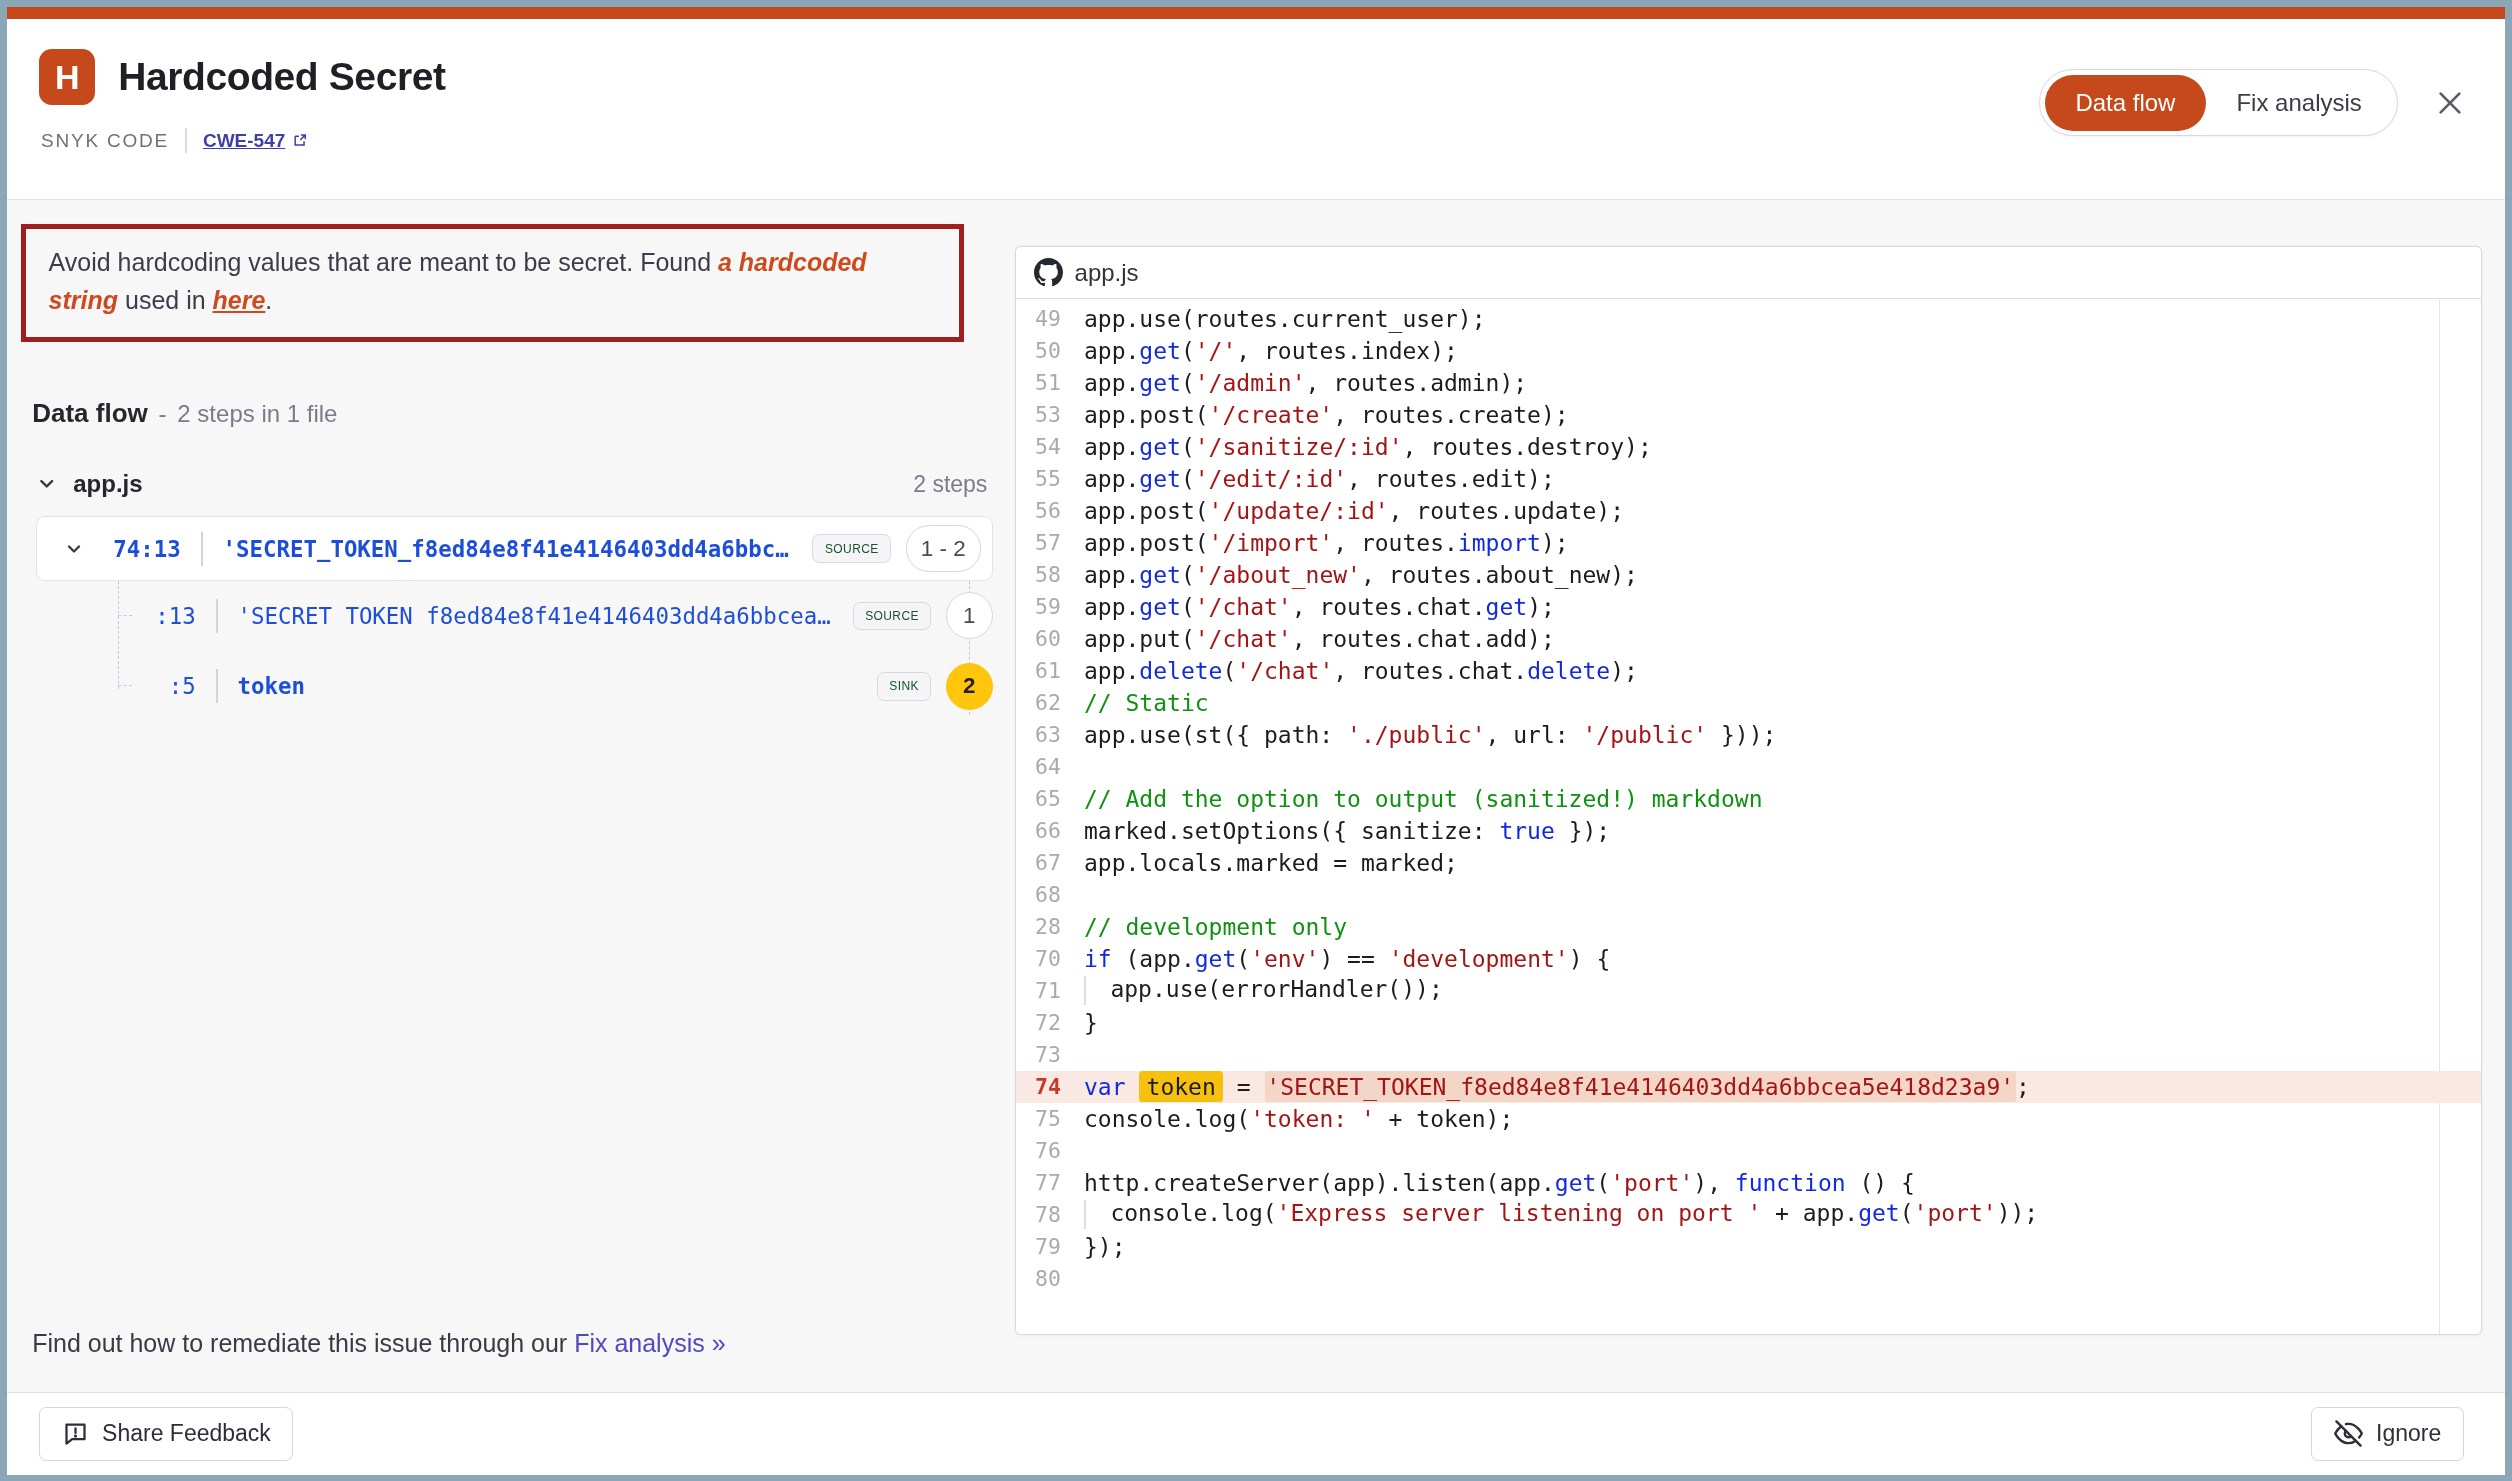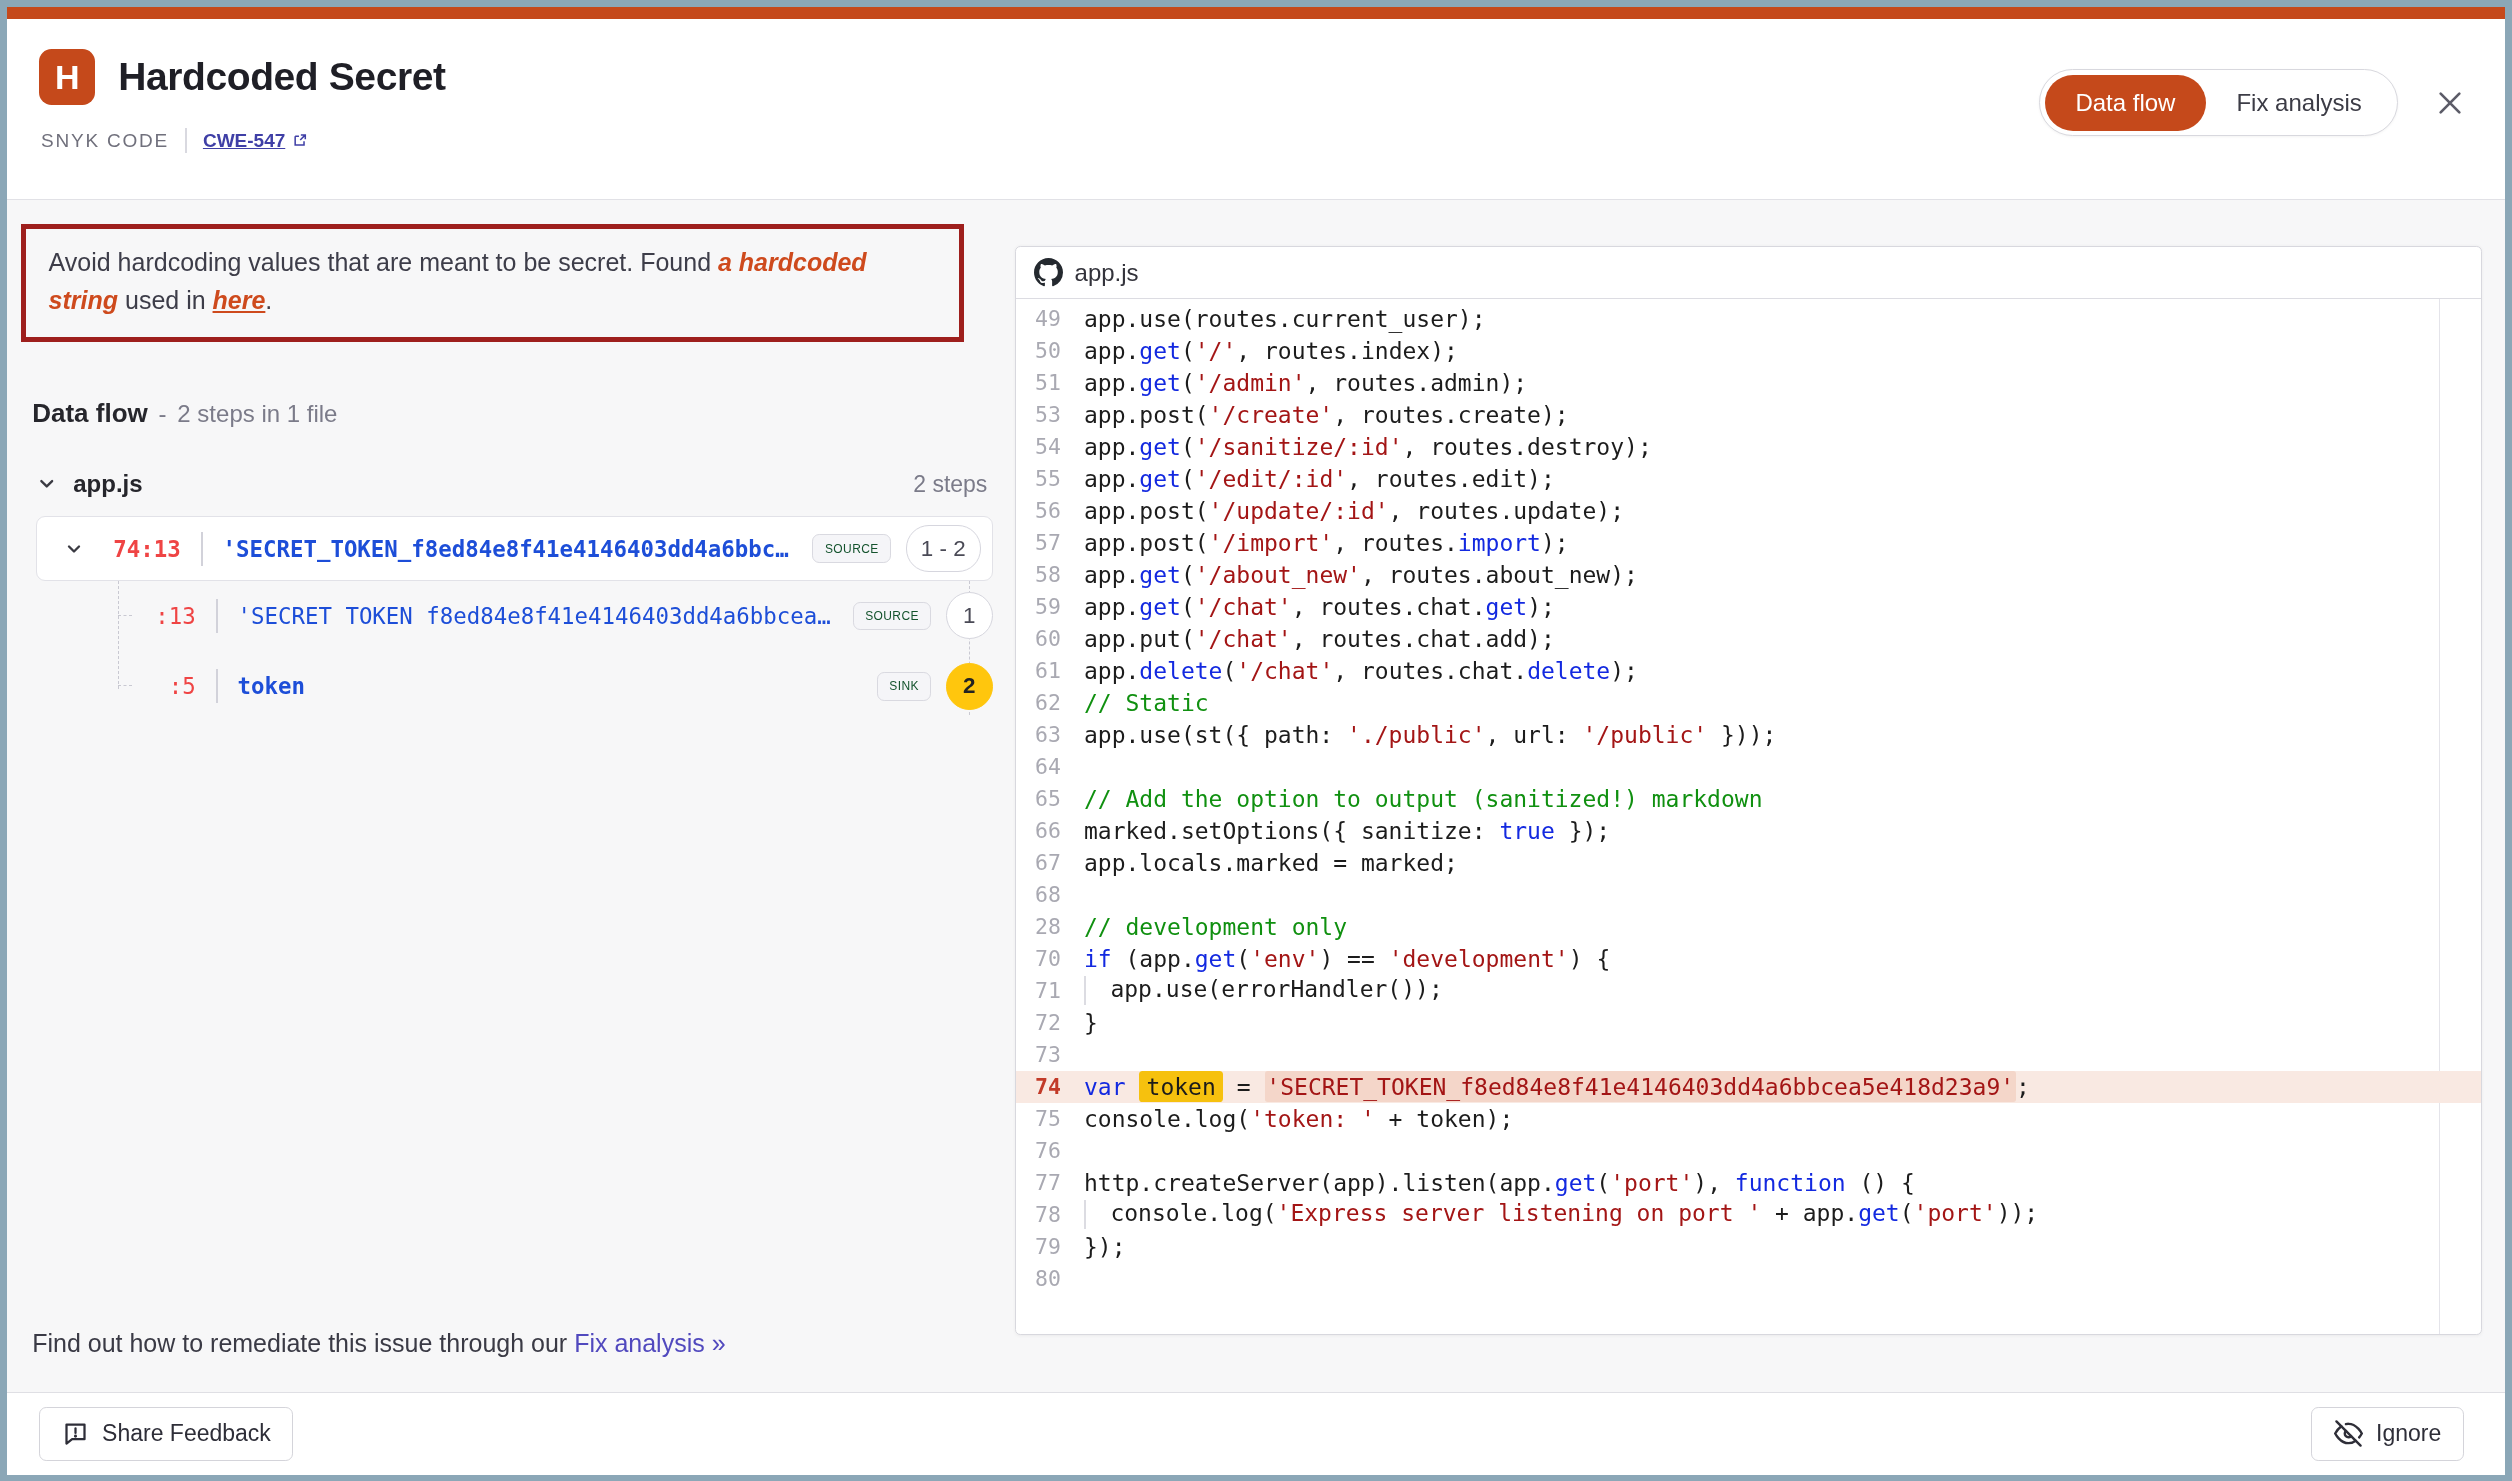--- a/index.html
+++ b/index.html
@@ -39,21 +39,21 @@
   .file-row .chev { display:flex; cursor:pointer; }
   .file-row .fname { font-size:24px; font-weight:700; color:#26262c; margin-left:16px; }
   .file-row .fsteps { margin-left:auto; font-size:23px; color:#7b7b89; }
 
   .steps { position:relative; margin:18px 0 0 15.2px; width:957px; }
   .dash-v { position:absolute; border-left:1.8px dashed #c9c9d2; z-index:0; }
   .dash-h { position:absolute; border-top:1.8px dashed #c9c9d2; width:14.3px; z-index:0; }
   .step-card { position:relative; z-index:1; background:#fff; border:1.8px solid #e2e2e8; border-radius:9px; height:65px; display:flex; align-items:center; padding:0 10.8px 0 27px; }
   .step-row { position:relative; display:flex; align-items:center; height:48px; padding-left:99px; }
   .row2 { margin-top:10.8px; } .row3 { margin-top:22.4px; }
-  .loc { font-family:"DejaVu Sans Mono",monospace; font-size:22.4px; color:#ef4444; flex:none; text-align:right; }
+  .loc { font-family:"DejaVu Sans Mono",monospace; font-size:22.4px; color:#1d4ed8; flex:none; text-align:right; }
   .step-card .loc { width:77px; margin-left:20px; font-weight:bold; }
   .step-row .loc { width:61px; }
   .vdiv { width:1.8px; height:34px; background:#d2d2da; margin:0 20px; flex:none; }
   .step-label { font-family:"DejaVu Sans Mono",monospace; font-size:22.4px; color:#1d4ed8; flex:1; white-space:nowrap; overflow:hidden; }
   .bold { font-weight:bold; }
   .flow-badge { flex:none; font-size:12px; letter-spacing:0.4px; color:#14532d; background:#f5f5f8; border:1.8px solid #d9d9e0; border-radius:7.2px; padding:6.3px 11.6px; margin-right:14.3px; }
   .range-pill { flex:none; height:47px; min-width:47px; border:1.8px solid #d6d6de; border-radius:23px; background:#fff; display:flex; align-items:center; justify-content:center; font-size:22.4px; color:#4a4a56; padding:0 14.3px; }
   .circle { flex:none; width:47px; height:47px; border-radius:50%; display:flex; align-items:center; justify-content:center; font-size:22.4px; color:#4a4a56; background:#fff; border:1.8px solid #d6d6de; }
   .circle.sink { background:#FFC60D; border-color:#FFC60D; color:#222; font-weight:bold; z-index:1; }
   .step-row .circle, .step-row .range-pill { position:relative; z-index:1; }

